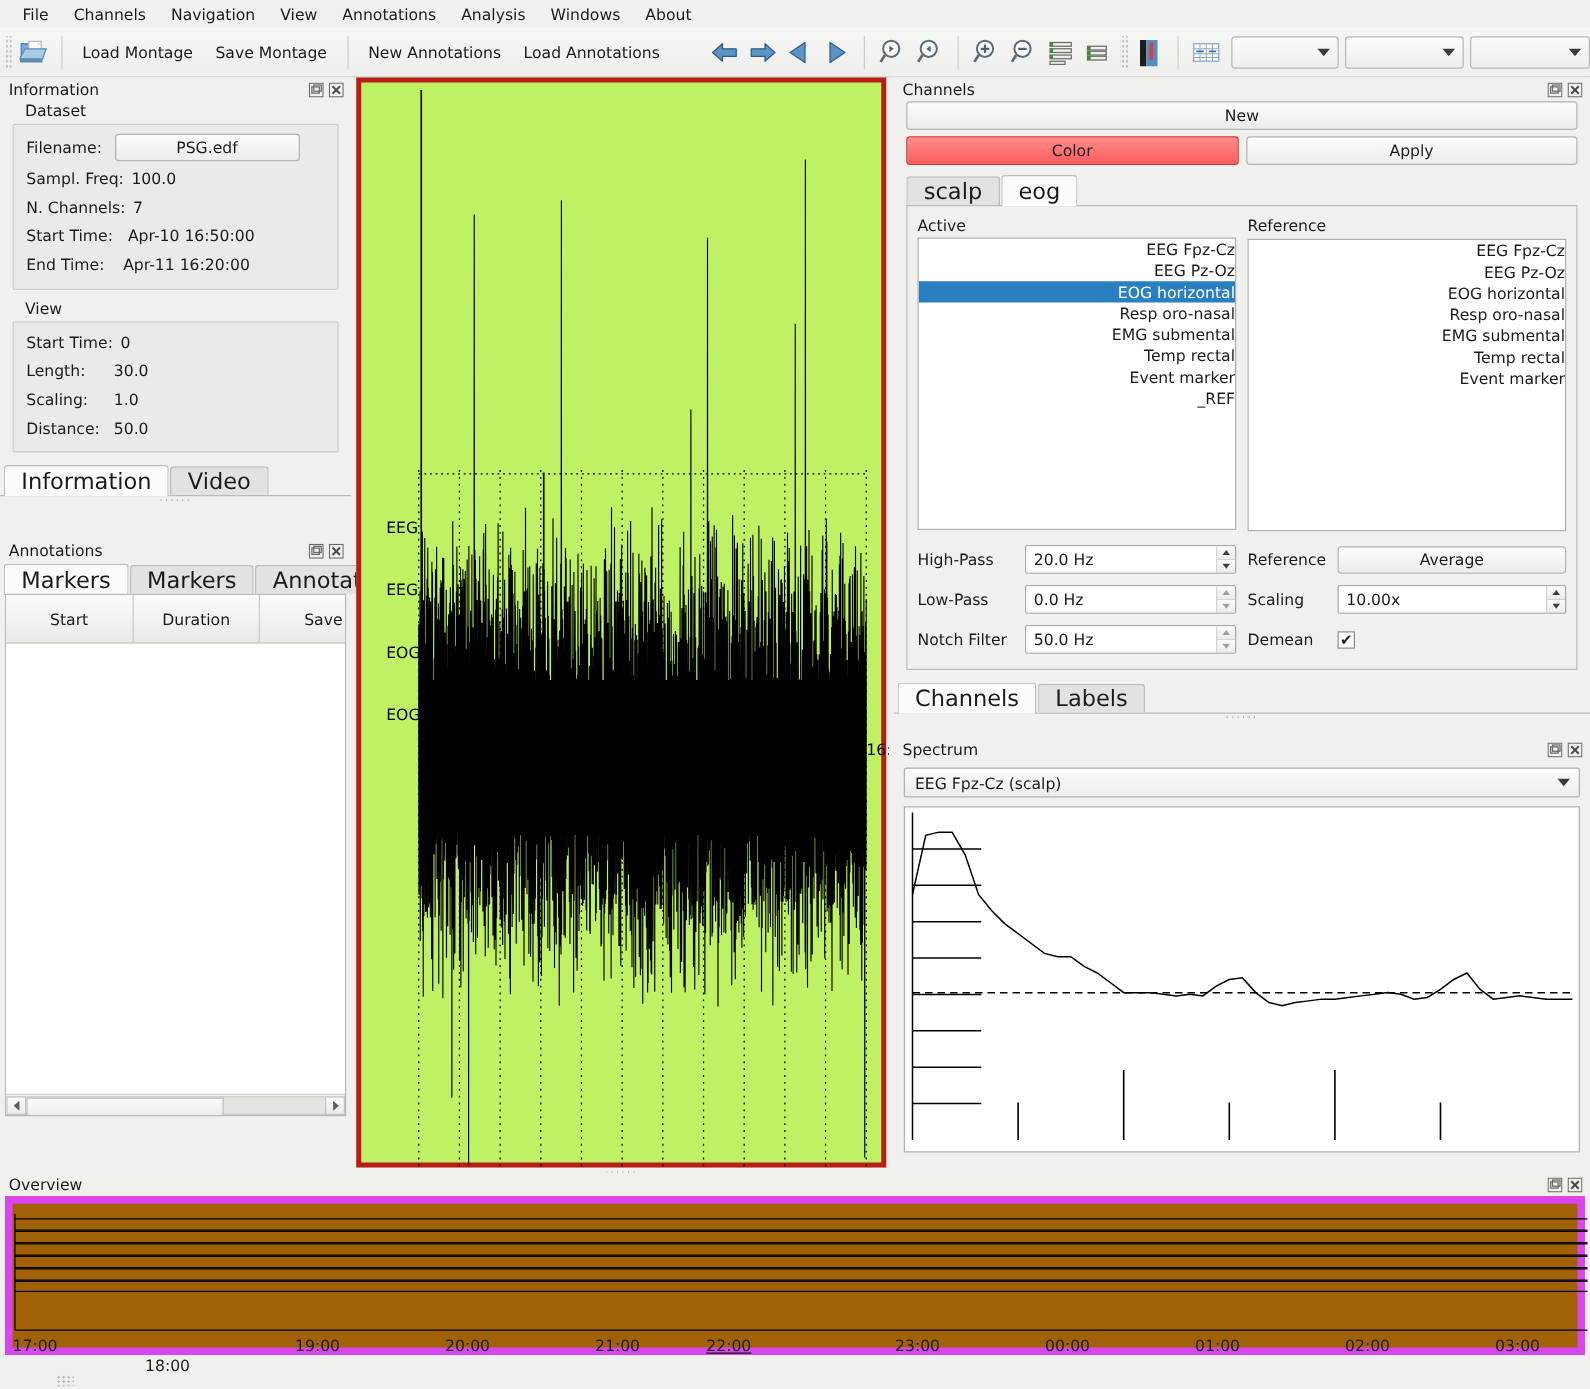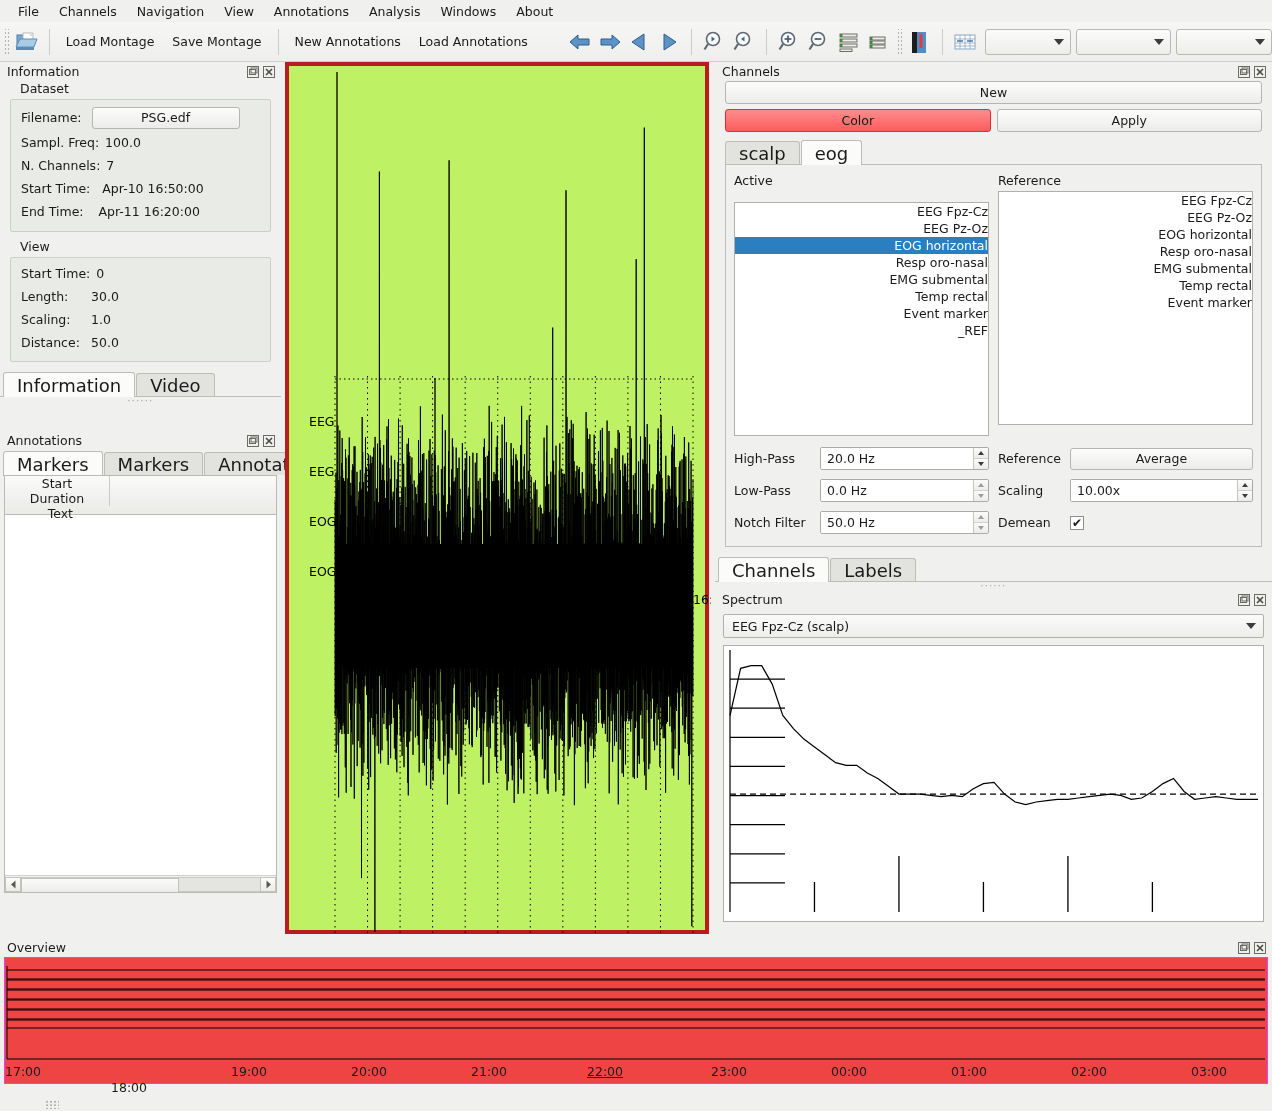--- a/index.html
+++ b/index.html
@@ -93,21 +93,21 @@
 
   .dotgrip { text-align: center; font-size: 9px; color: #9a9a97;
     letter-spacing: 1.5px; line-height: 8px; height: 9px; }
 
   
   #annot-dock { position: absolute; left: 0; top: 431px; width: 281px; height: 504px;
     background: #f0f0ef; }
   .table-wrap { margin: 0 4px; border: 1px solid #b9b9b5; background: #fff;
     height: 418px; position: relative; overflow: hidden; }
   .thead { display: flex; height: 39px; background: linear-gradient(180deg,#fafaf9,#eaeae7);
-    border-bottom: 1px solid #b9b9b5; flex-direction: column; }
+    border-bottom: 1px solid #b9b9b5; }
   .th { display: flex; align-items: center; justify-content: center;
     font-size: 12.5px; border-right: 1px solid #c9c9c5; }
   .scrollbar-h { position: absolute; left: 0; bottom: 0; width: 100%; height: 17px;
     background: #f2f2f0; border-top: 1px solid #d0d0cc; display: flex; align-items: center; }
   .sb-arrow { width: 16px; height: 15px; display: flex; align-items: center;
     justify-content: center; background: linear-gradient(180deg,#fcfcfb,#ebebe8);
     border: 1px solid #c2c2be; cursor: default; }
   .sb-track { flex: 1; height: 15px; background: #e4e4e1; border-top: 1px solid #c9c9c5;
     border-bottom: 1px solid #c9c9c5; position: relative; }
   .sb-thumb { position: absolute; left: 0; top: 0; height: 15px; width: 66%;
@@ -165,21 +165,21 @@
   .combo {
     height: 24px; background: linear-gradient(180deg,#fbfbfa 0%, #ededea 100%);
     border: 1px solid #b0b0ac; border-radius: 2px;
     display: flex; align-items: center; justify-content: space-between;
     padding: 0 7px 0 8px; font-size: 12.5px; cursor: default;
   }
 
   
   #ov-dock { position: absolute; left: 0; top: 938px; width: 1272px; height: 173px;
     background: #f0f0ef; }
-  #ov-frame { background: #ef4444; border: 1px solid #d946ef; }
+  #ov-frame { background: #a16207; border: 6px solid #d946ef; }
   .ovlabel { position: absolute; font-size: 12.5px; color: #1a1a1a; white-space: nowrap; }
 
   .bottom-grip { position: absolute; left: 45px; bottom: 2px; width: 14px; height: 9px;
     background-image: radial-gradient(circle, #b3b3b0 0.8px, transparent 1px);
     background-size: 4px 3.5px; }
 </style>
 </head>
 <body>
 
 <div id="app">
@@ -445,21 +445,21 @@
     <div class="tabrow" style="border-bottom:none">
       <div class="tab active">Markers</div>
       <div class="tab">Markers</div>
       <div class="tab">Annotations</div>
     </div>
 
     <div class="table-wrap">
       <div class="thead">
         <div class="th" style="width:105px">Start</div>
         <div class="th" style="width:105px">Duration</div>
-        <div class="th" style="width:70px;justify-content:flex-end;padding-right:2px;border-right:none">Text</div>
+        <div class="th" style="width:70px;justify-content:flex-end;padding-right:2px;border-right:none">Save</div>
       </div>
       <div style="height:379px;background:#fff"></div>
       <div class="scrollbar-h">
         <div class="sb-arrow">
           <svg width="7" height="9" viewBox="0 0 7 9">
               <polygon points="5.5,0.5 5.5,8.5 1,4.5" fill="#5a5a56"></polygon>
             </svg>
         </div>
         <div class="sb-track">
           <div class="sb-thumb"></div>
@@ -540,21 +540,21 @@
 
     <div class="tabrow" style="padding-left:10px;border-bottom:none;margin-top:2px">
       <div class="tab">scalp</div>
       <div class="tab active">eog</div>
     </div>
 
     <div style="margin:0 10px;border:1px solid #bcbcb8;background:#f0f0ef;padding:8px 8px 10px 8px;">
       <div style="display:flex;gap:9px;">
 
         <div style="flex:1">
-          <div style="padding-bottom:14px">Active</div>
+          <div style="padding-bottom:2px">Active</div>
           <div class="listbox" style="height:234px">
             <div class="li">EEG Fpz-Cz</div>
             <div class="li">EEG Pz-Oz</div>
             <div class="li sel">EOG horizontal</div>
             <div class="li">Resp oro-nasal</div>
             <div class="li">EMG submental</div>
             <div class="li">Temp rectal</div>
             <div class="li">Event marker</div>
             <div class="li">_REF</div>
           </div>
@@ -741,21 +741,21 @@
           <line x1="2" x2="1260" y1="70" y2="70" stroke="#000" stroke-width="1"></line>
           <line x1="2" x2="1260" y1="101" y2="101" stroke="#000" stroke-width="1"></line>
           <line x1="2" x2="2" y1="8" y2="101" stroke="#000" stroke-width="1"></line>
         </svg>
       <div id="ovLabels">
           <div class="ovlabel" style="left: 0px; top: 106px;">17:00</div>
           <div class="ovlabel" style="left: 106px; top: 122px;">18:00</div>
           <div class="ovlabel" style="left: 226px; top: 106px;">19:00</div>
           <div class="ovlabel" style="left: 346px; top: 106px;">20:00</div>
           <div class="ovlabel" style="left: 466px; top: 106px;">21:00</div>
-          <div class="ovlabel" style="left: 582px; top: 106px; text-decoration: underline;">22:00</div>
+          <div class="ovlabel" style="left: 555px; top: 106px; text-decoration: underline;">22:00</div>
           <div class="ovlabel" style="left: 706px; top: 106px;">23:00</div>
           <div class="ovlabel" style="left: 826px; top: 106px;">00:00</div>
           <div class="ovlabel" style="left: 946px; top: 106px;">01:00</div>
           <div class="ovlabel" style="left: 1066px; top: 106px;">02:00</div>
           <div class="ovlabel" style="left: 1186px; top: 106px;">03:00</div>
         </div>
     </div>
     <div class="bottom-grip"></div>
   </div>
 

